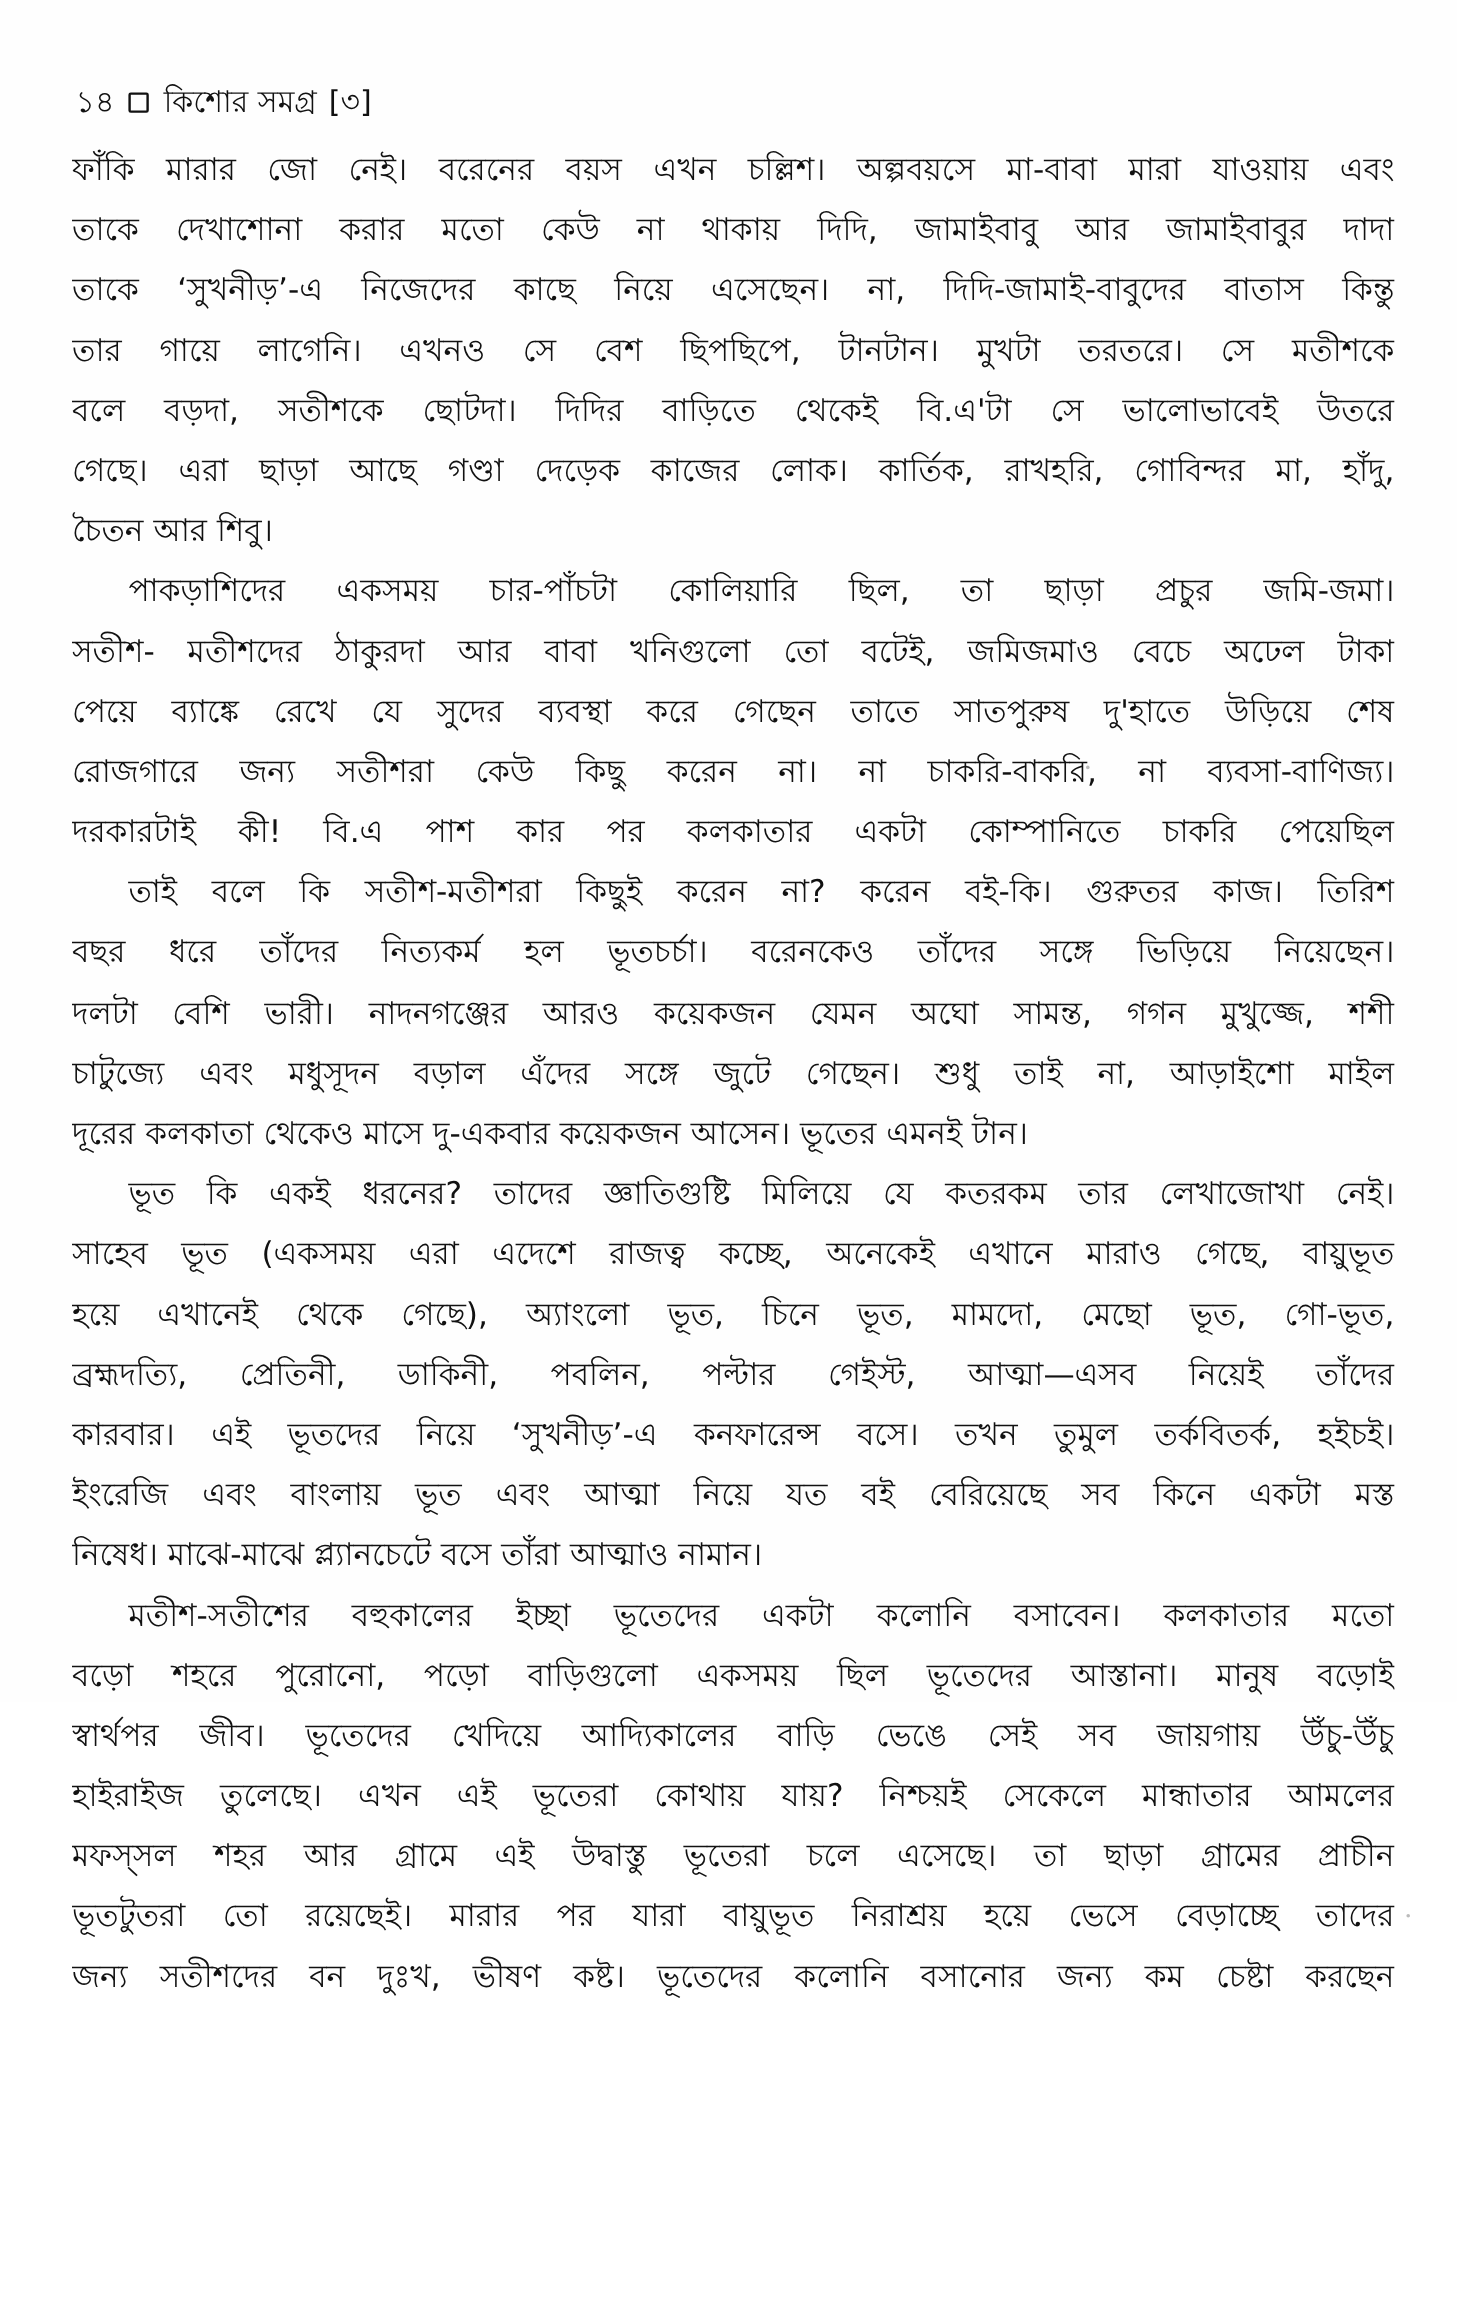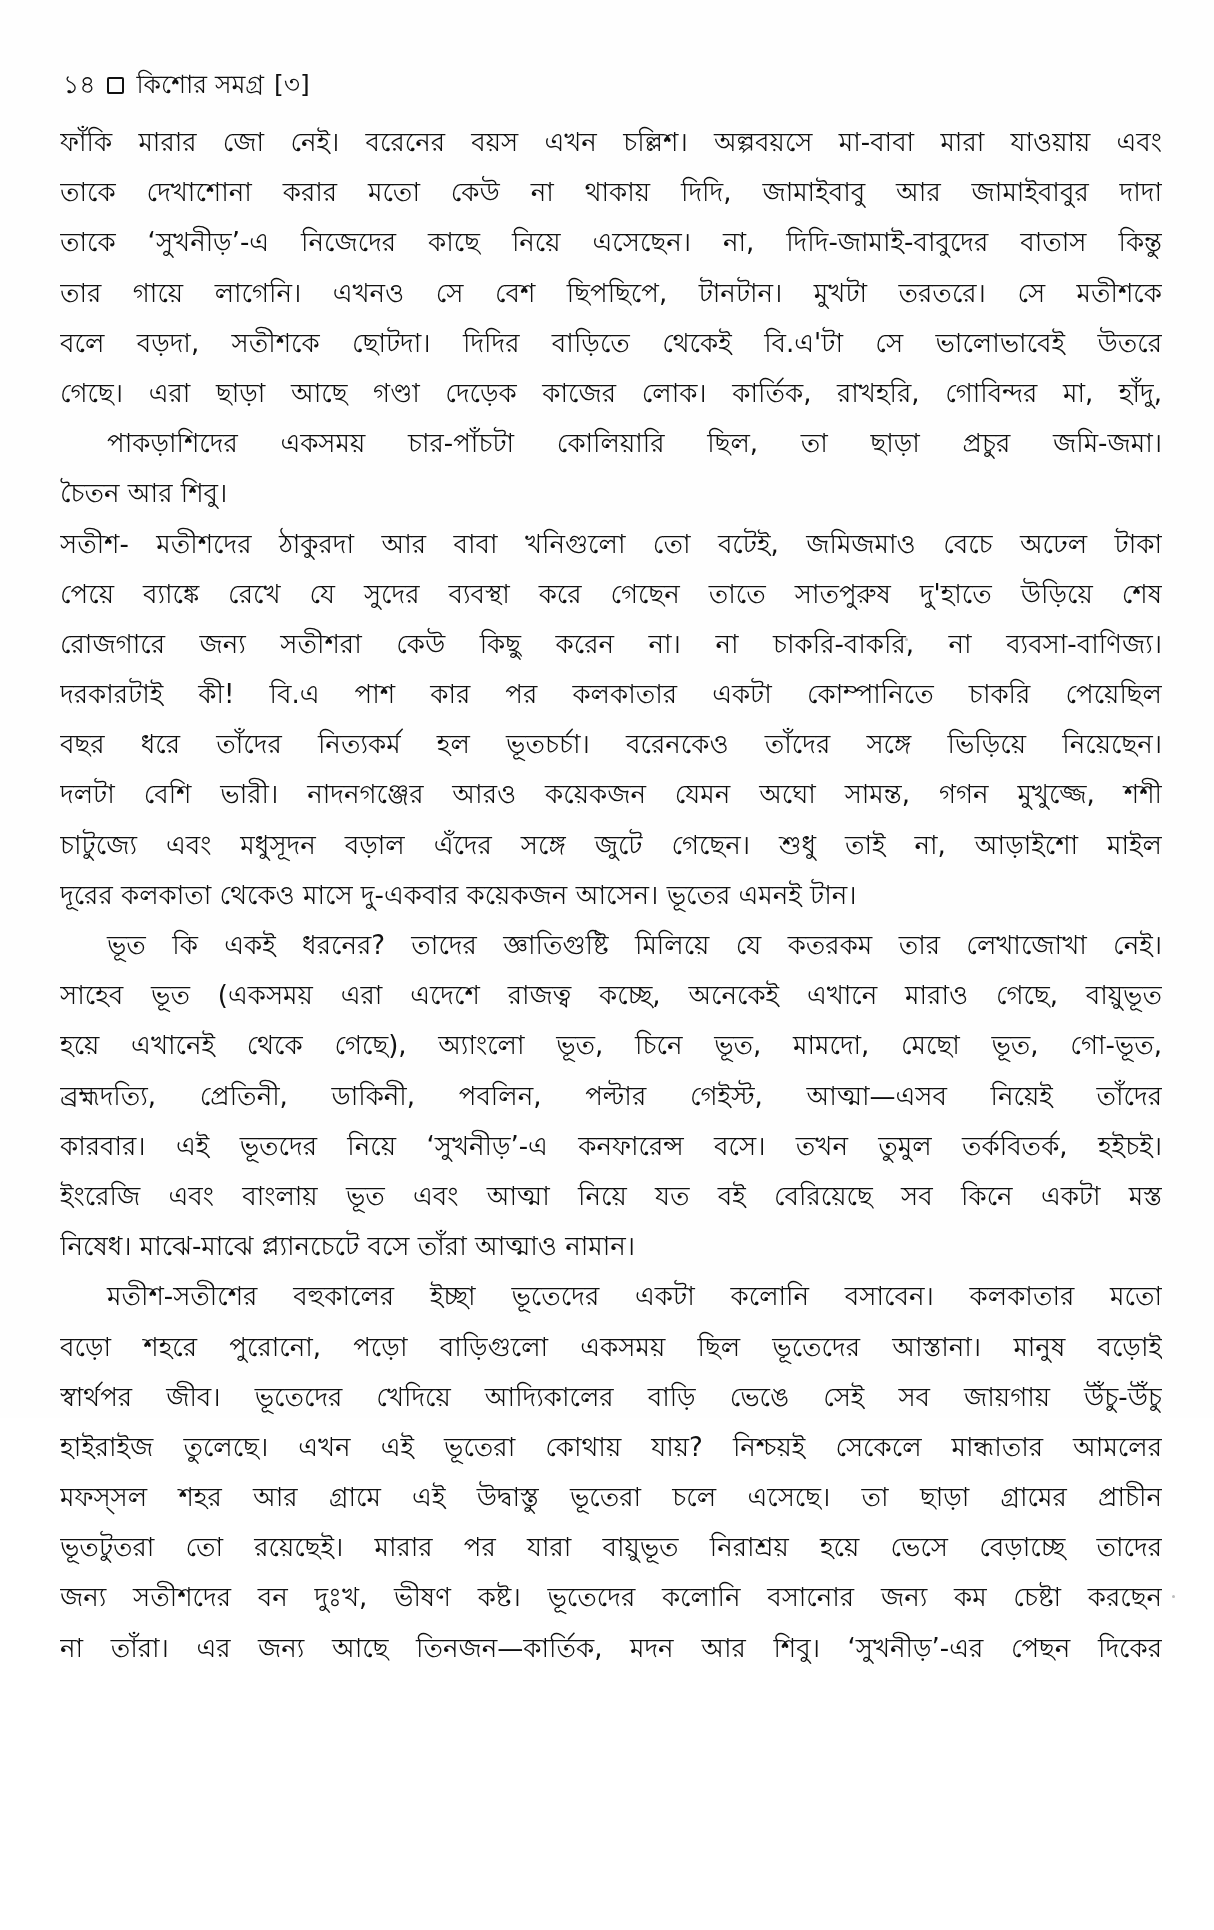--- a/index.html
+++ b/index.html
@@ -84,42 +84,42 @@
     <span>[৩]</span>
   </div>
 
   <div class="body-text" id="body-text">
       <div class="line">ফাঁকি মারার জো নেই। বরেনের বয়স এখন চল্লিশ। অল্পবয়সে মা-বাবা মারা যাওয়ায় এবং</div>
       <div class="line">তাকে দেখাশোনা করার মতো কেউ না থাকায় দিদি, জামাইবাবু আর জামাইবাবুর দাদা</div>
       <div class="line">তাকে ‘সুখনীড়’-এ নিজেদের কাছে নিয়ে এসেছেন। না, দিদি-জামাই-বাবুদের বাতাস কিন্তু</div>
       <div class="line">তার গায়ে লাগেনি। এখনও সে বেশ ছিপছিপে, টানটান। মুখটা তরতরে। সে মতীশকে</div>
       <div class="line">বলে বড়দা, সতীশকে ছোটদা। দিদির বাড়িতে থেকেই বি.এ'টা সে ভালোভাবেই উতরে</div>
       <div class="line">গেছে। এরা ছাড়া আছে গণ্ডা দেড়েক কাজের লোক। কার্তিক, রাখহরি, গোবিন্দর মা, হাঁদু,</div>
+      <div class="line last">চৈতন আর শিবু।</div>
       <div class="line indent">পাকড়াশিদের একসময় চার-পাঁচটা কোলিয়ারি ছিল, তা ছাড়া প্রচুর জমি-জমা।</div>
-      <div class="line last">চৈতন আর শিবু।</div>
       <div class="line">সতীশ- মতীশদের ঠাকুরদা আর বাবা খনিগুলো তো বটেই, জমিজমাও বেচে অঢেল টাকা</div>
       <div class="line">পেয়ে ব্যাঙ্কে রেখে যে সুদের ব্যবস্থা করে গেছেন তাতে সাতপুরুষ দু'হাতে উড়িয়ে শেষ</div>
       <div class="line">রোজগারে জন্য সতীশরা কেউ কিছু করেন না। না চাকরি-বাকরি, না ব্যবসা-বাণিজ্য।</div>
       <div class="line">দরকারটাই কী! বি.এ পাশ কার পর কলকাতার একটা কোম্পানিতে চাকরি পেয়েছিল</div>
+      <div class="line indent">তাই বলে কি সতীশ-মতীশরা কিছুই করেন না? করেন বই-কি। গুরুতর কাজ। তিরিশ</div>
       <div class="line">বছর ধরে তাঁদের নিত্যকর্ম হল ভূতচর্চা। বরেনকেও তাঁদের সঙ্গে ভিড়িয়ে নিয়েছেন।</div>
       <div class="line">দলটা বেশি ভারী। নাদনগঞ্জের আরও কয়েকজন যেমন অঘো সামন্ত, গগন মুখুজ্জে, শশী</div>
       <div class="line">চাটুজ্যে এবং মধুসূদন বড়াল এঁদের সঙ্গে জুটে গেছেন। শুধু তাই না, আড়াইশো মাইল</div>
       <div class="line last">দূরের কলকাতা থেকেও মাসে দু-একবার কয়েকজন আসেন। ভূতের এমনই টান।</div>
       <div class="line indent">ভূত কি একই ধরনের? তাদের জ্ঞাতিগুষ্টি মিলিয়ে যে কতরকম তার লেখাজোখা নেই।</div>
       <div class="line">সাহেব ভূত (একসময় এরা এদেশে রাজত্ব কচ্ছে, অনেকেই এখানে মারাও গেছে, বায়ুভূত</div>
       <div class="line">হয়ে এখানেই থেকে গেছে), অ্যাংলো ভূত, চিনে ভূত, মামদো, মেছো ভূত, গো-ভূত,</div>
       <div class="line">ব্রহ্মদত্যি, প্রেতিনী, ডাকিনী, পবলিন, পল্টার গেইস্ট, আত্মা—এসব নিয়েই তাঁদের</div>
       <div class="line">কারবার। এই ভূতদের নিয়ে ‘সুখনীড়’-এ কনফারেন্স বসে। তখন তুমুল তর্কবিতর্ক, হইচই।</div>
       <div class="line">ইংরেজি এবং বাংলায় ভূত এবং আত্মা নিয়ে যত বই বেরিয়েছে সব কিনে একটা মস্ত</div>
       <div class="line last">নিষেধ। মাঝে-মাঝে প্ল্যানচেটে বসে তাঁরা আত্মাও নামান।</div>
       <div class="line indent">মতীশ-সতীশের বহুকালের ইচ্ছা ভূতেদের একটা কলোনি বসাবেন। কলকাতার মতো</div>
       <div class="line">বড়ো শহরে পুরোনো, পড়ো বাড়িগুলো একসময় ছিল ভূতেদের আস্তানা। মানুষ বড়োই</div>
       <div class="line">স্বার্থপর জীব। ভূতেদের খেদিয়ে আদ্যিকালের বাড়ি ভেঙে সেই সব জায়গায় উঁচু-উঁচু</div>
       <div class="line">হাইরাইজ তুলেছে। এখন এই ভূতেরা কোথায় যায়? নিশ্চয়ই সেকেলে মান্ধাতার আমলের</div>
       <div class="line">মফস্‌সল শহর আর গ্রামে এই উদ্বাস্তু ভূতেরা চলে এসেছে। তা ছাড়া গ্রামের প্রাচীন</div>
       <div class="line">ভূতটুতরা তো রয়েছেই। মারার পর যারা বায়ুভূত নিরাশ্রয় হয়ে ভেসে বেড়াচ্ছে তাদের</div>
       <div class="line">জন্য সতীশদের বন দুঃখ, ভীষণ কষ্ট। ভূতেদের কলোনি বসানোর জন্য কম চেষ্টা করছেন</div>
-      <div class="line">না তাঁরা। এর জন্য আছে তিনজন—কার্তিক, মদন আর শিবু। ‘সুখনীড়’-এর পেছন দিকের</div>
     </div>
 
   <span class="speck" style="left:905px; top:638px;"></span>
   <span class="speck" style="left:1172px; top:1595px;"></span>
 </div>
 
 </body></html>

